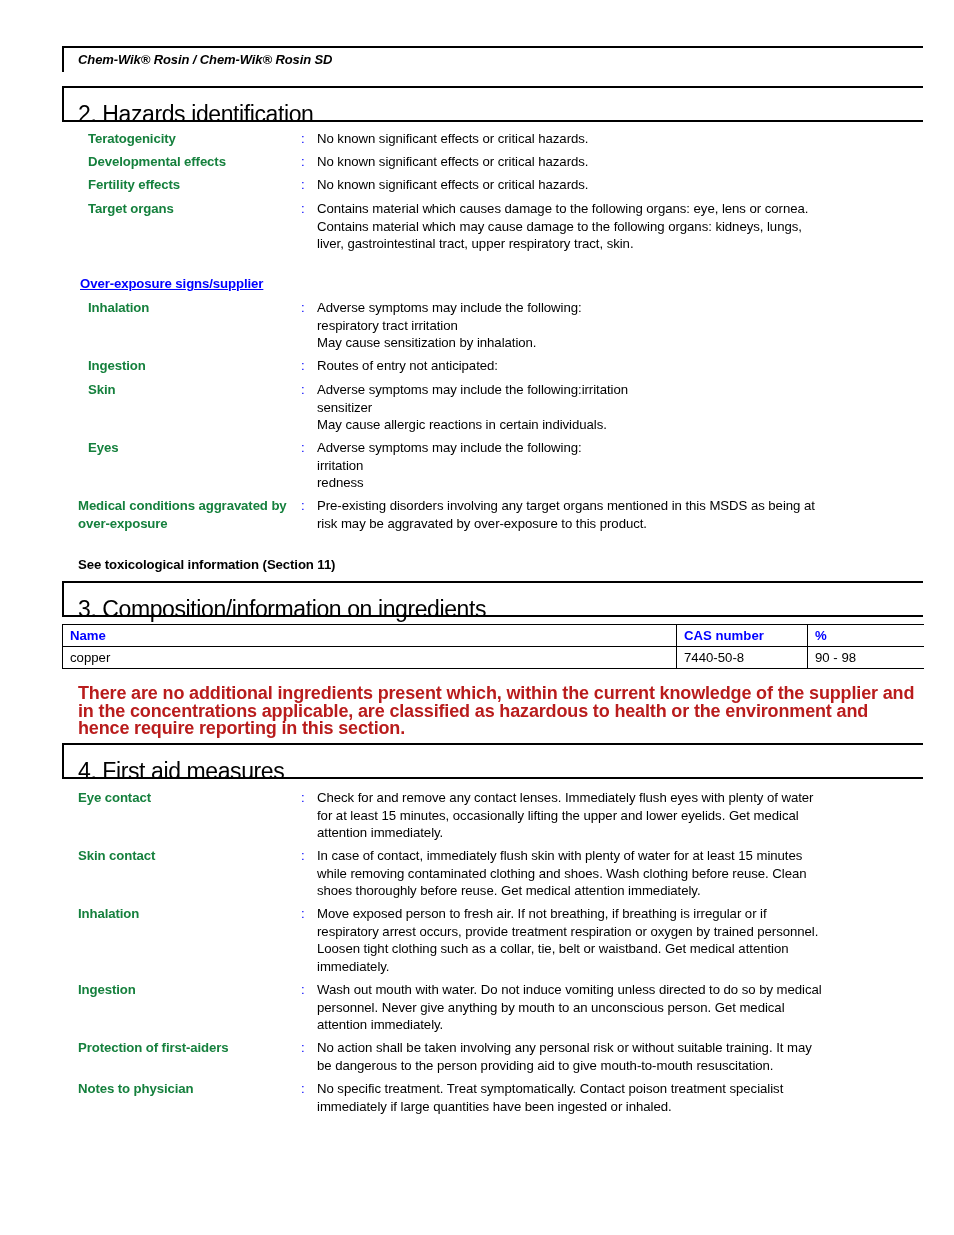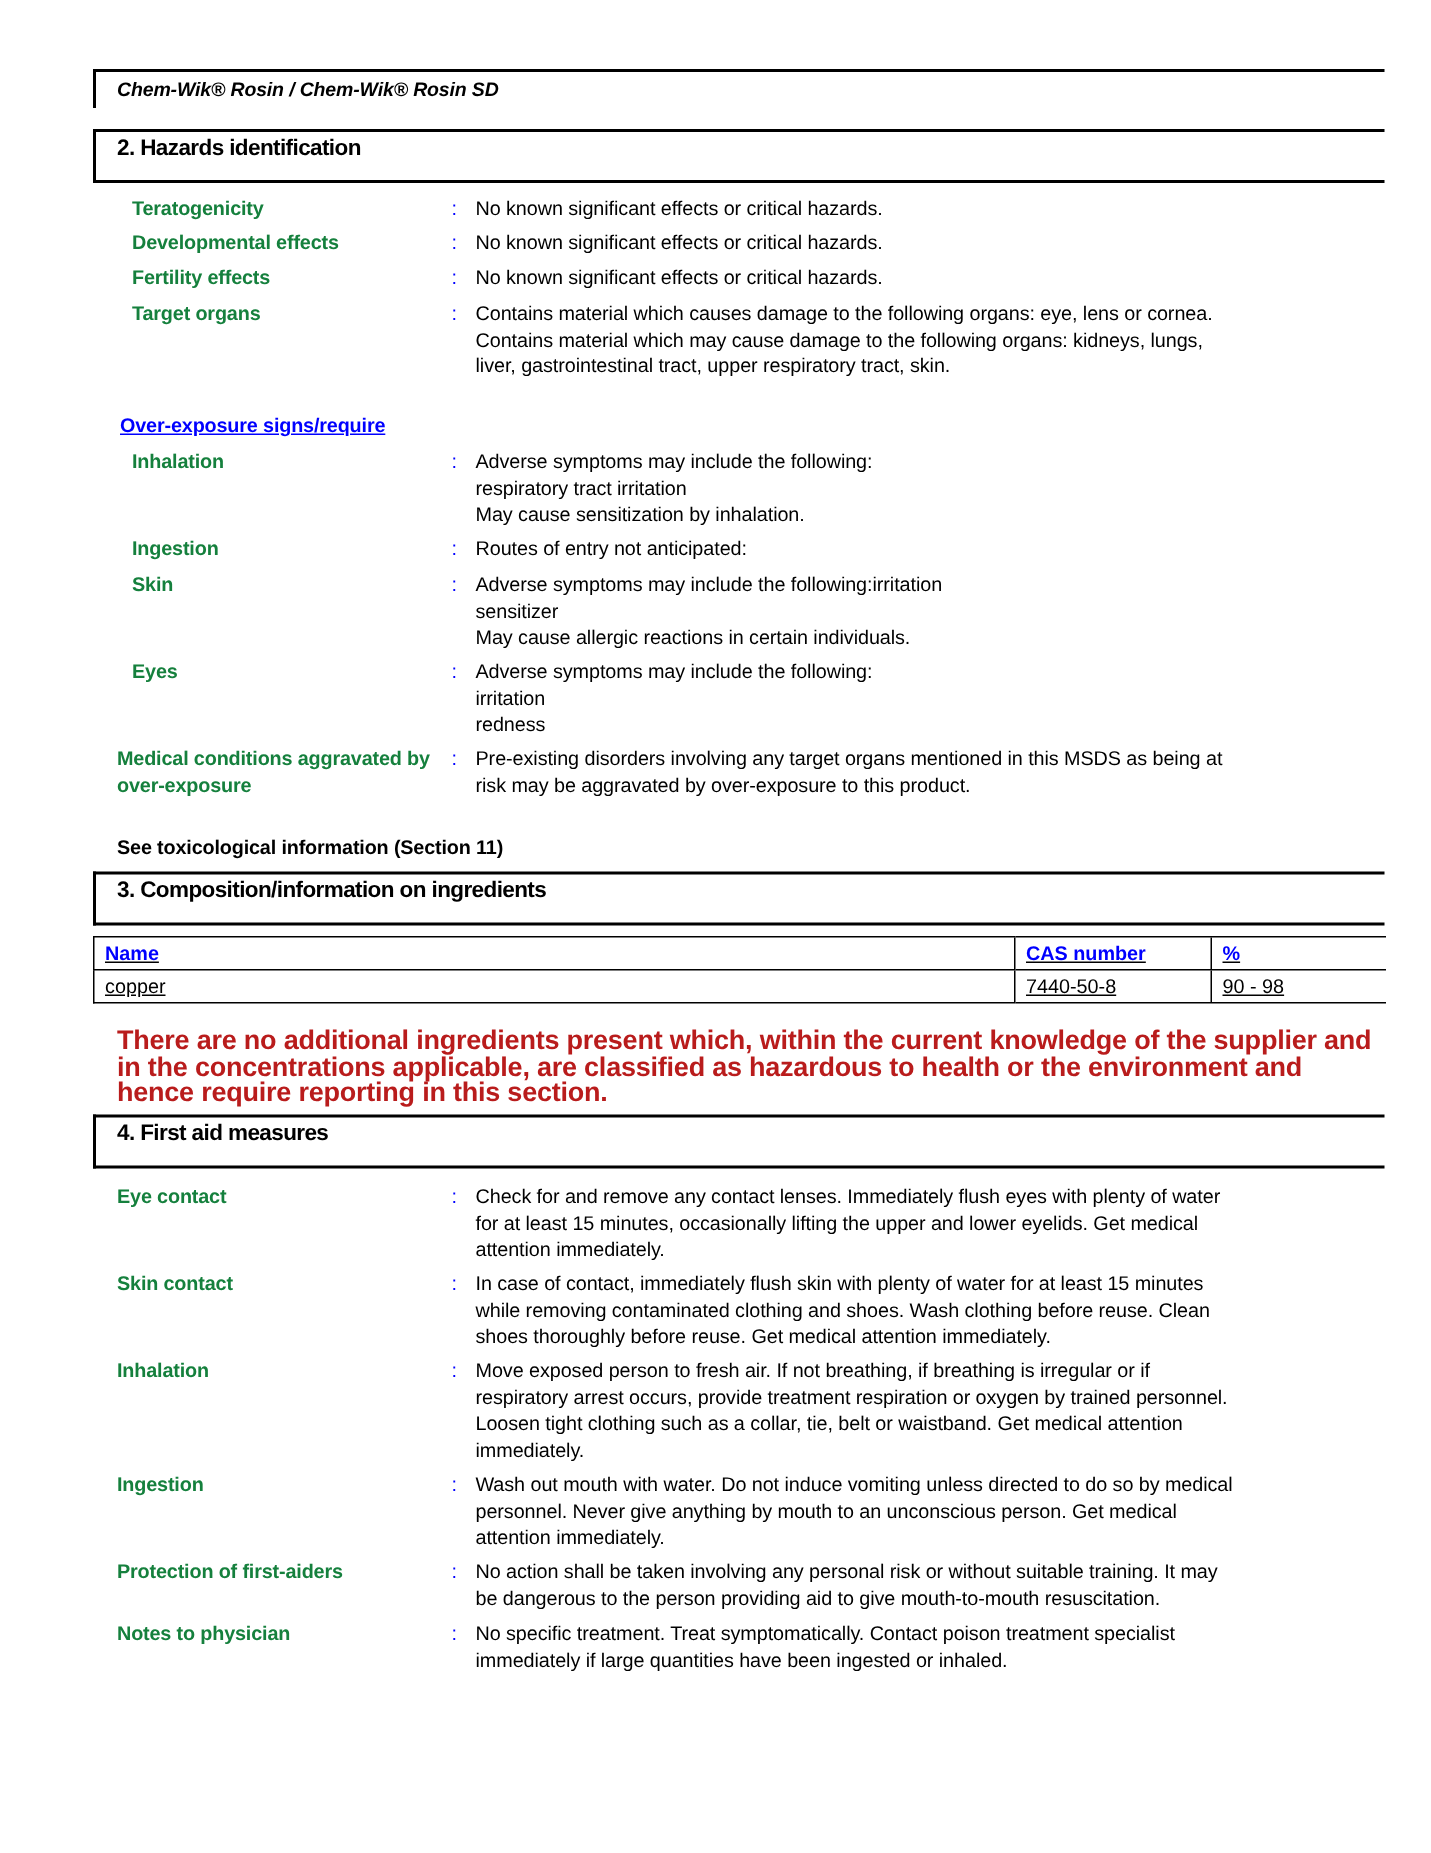--- a/index.html
+++ b/index.html
@@ -48,23 +48,23 @@
     width: 861px;
     border-top: 2px solid #000;
     border-left: 2px solid #000;
     border-bottom: 2px solid #000;
     box-sizing: border-box;
     height: 36px;
   }
   .section-bar .txt {
     position: absolute;
     left: 14px;
-    top: 2px;
-    font-size: 15px;
-    font-weight: bold;
+    top: 13px;
+    font-size: 23px;
+    font-weight: normal;
     letter-spacing: -0.4px;
     white-space: nowrap;
   }
 
   
   .row { position: absolute; }
   .lbl {
     position: absolute;
     font-size: 13.2px;
     font-weight: bold;
@@ -121,21 +121,20 @@
   }
 
   
   .tbl {
     position: absolute;
     left: 62px;
     top: 624px;
     width: 861px;
     border-collapse: collapse;
     table-layout: fixed;
-    text-decoration: underline;
   }
   .tbl td, .tbl th {
     border: 1px solid #000;
     border-right: none;
     padding: 3px 0 3px 7px;
     font-size: 13.2px;
     text-align: left;
     font-weight: normal;
     height: 20px;
     vertical-align: middle;
@@ -197,21 +196,21 @@
   </div>
 
   <div class="row" style="top:200px;left:0;width:954px;">
     <span class="lbl" style="left:88px;top:0;">Target organs</span>
     <span class="colon" style="top:0;">:</span>
     <span class="val" style="top:0;">Contains material which causes damage to the following organs: eye, lens or cornea.
 Contains material which may cause damage to the following organs: kidneys, lungs,
 liver, gastrointestinal tract, upper respiratory tract, skin.</span>
   </div>
 
-  <div class="subhead" style="top:276px;">Over-exposure signs/require</div>
+  <div class="subhead" style="top:276px;">Over-exposure signs/supplier</div>
 
   <div class="row" style="top:299px;left:0;width:954px;">
     <span class="lbl" style="left:88px;top:0;">Inhalation</span>
     <span class="colon" style="top:0;">:</span>
     <span class="val" style="top:0;">Adverse symptoms may include the following:
 respiratory tract irritation
 May cause sensitization by inhalation.</span>
   </div>
 
   <div class="row" style="top:357px;left:0;width:954px;">

